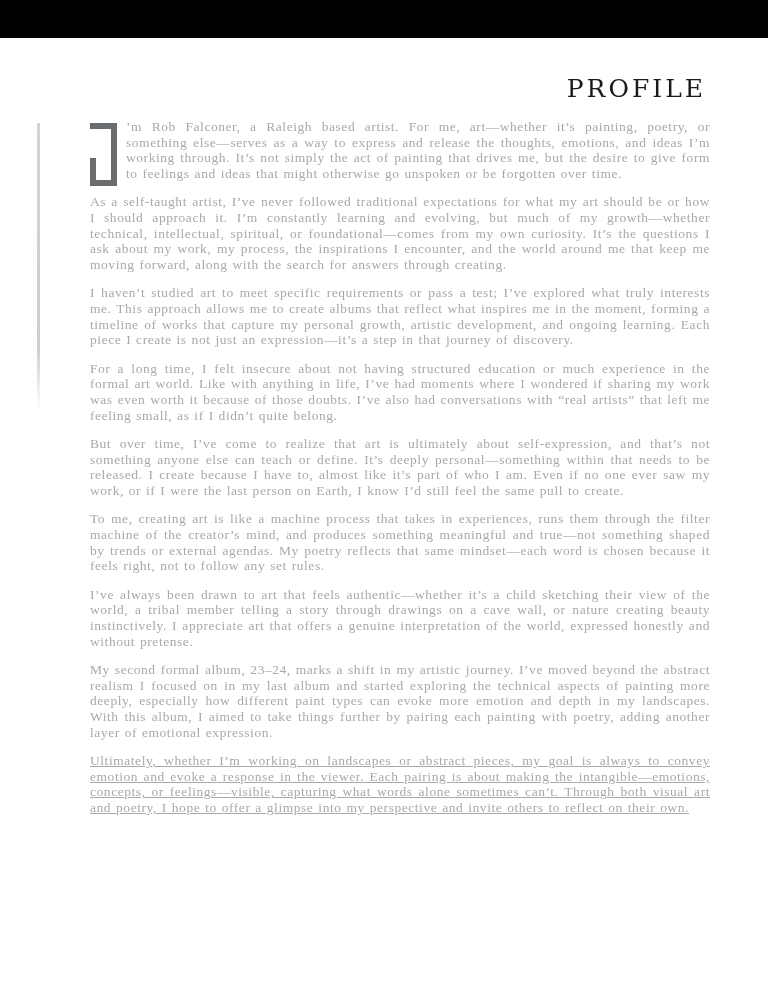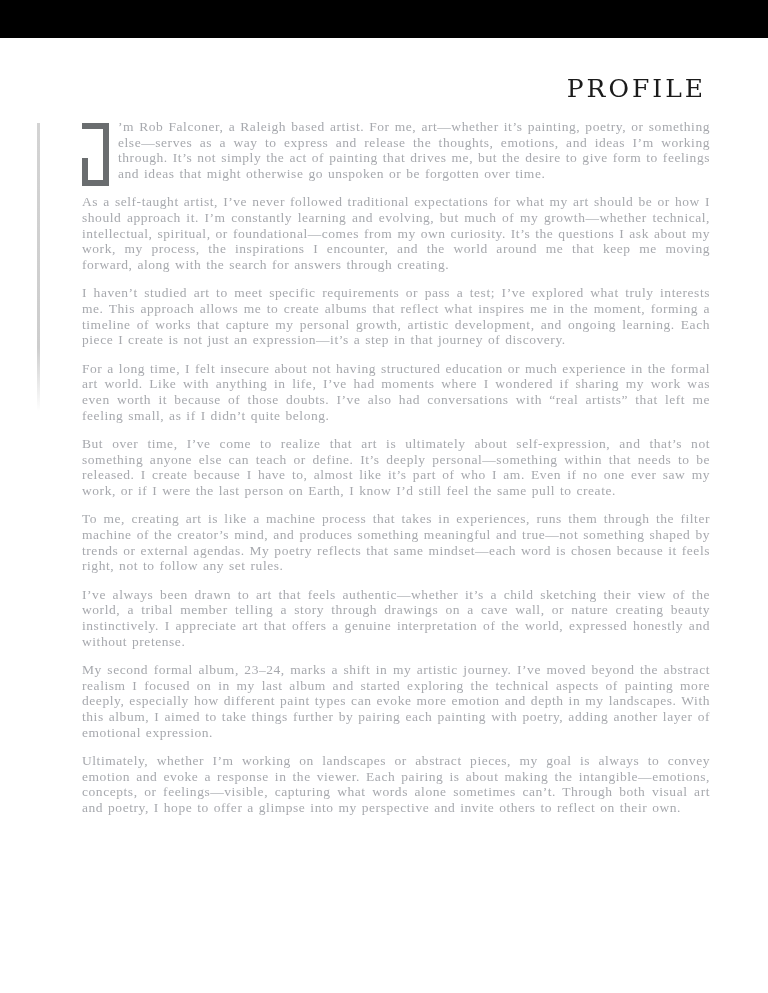--- a/index.html
+++ b/index.html
@@ -36,29 +36,29 @@
     left:37px;top:123px;
     width:3px;height:288px;
     background:linear-gradient(to bottom,#d3d3d3 0%,#cdcdcd 78%,rgba(205,205,205,0) 100%);
   }
   .content{
     position:absolute;
     left:78px;top:119px;
     width:632px;
   }
   .para{
-    margin:0 0 13px 4px;
+    margin:0 0 13px 12px;
     text-align:justify;
     color:var(--body-text);
     font-size:13.5px;
     line-height:15.6px;
     letter-spacing:0.55px;
     word-spacing:1px;
   }
-  .para:last-child{margin-bottom:0;}
+  .para:last-child{margin-bottom:0;text-decoration:underline;}
   .dropcap{
     float:left;
     box-sizing:border-box;
     width:27px;height:63px;
     margin:4px 9px 1px 0;
     border-top:6px solid var(--dropcap);
     border-right:6px solid var(--dropcap);
     border-bottom:6px solid var(--dropcap);
     position:relative;
   }

